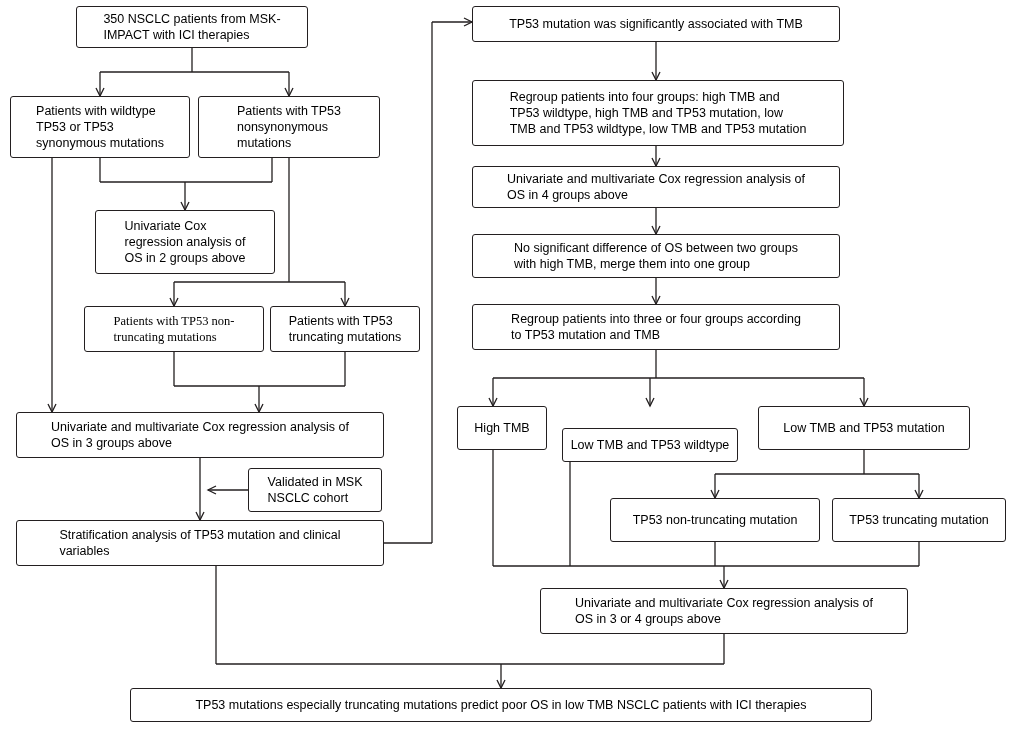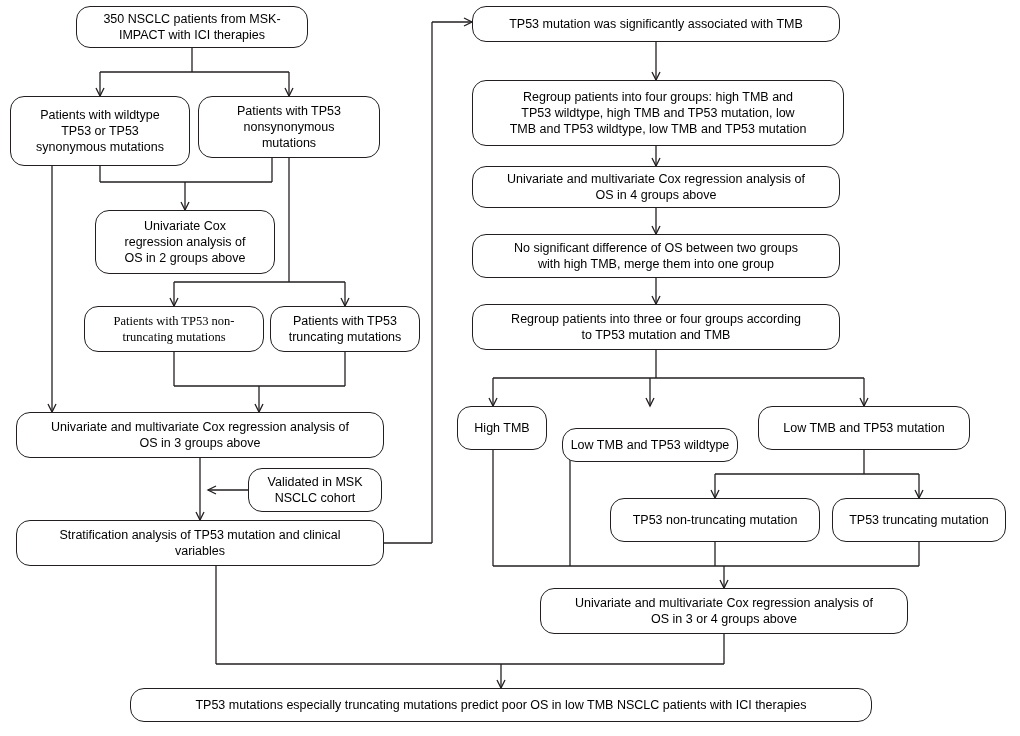--- a/index.html
+++ b/index.html
@@ -15,26 +15,26 @@
     position: relative;
     width: 1020px;
     height: 736px;
     background: #ffffff;
     overflow: hidden;
   }
   .node {
     position: absolute;
     box-sizing: border-box;
     border: 1.3px solid #231f20;
-    border-radius: 14px;
+    border-radius: 3px;
     background: #ffffff;
     display: flex;
     align-items: center;
     justify-content: center;
-    text-align: center;
+    text-align: left;
     padding: 16px 6px;
     line-height: 1.28;
     font-size: 12.5px;
     color: #000000;
     z-index: 2;
     white-space: pre-line;
   }
   svg#wires {
     position: absolute;
     left: 0;
@@ -133,21 +133,21 @@
     <line x1="724" y1="634" x2="724" y2="664"></line>
 
     <line x1="216" y1="566" x2="216" y2="664"></line>
     <line x1="216" y1="664" x2="724" y2="664"></line>
     <line x1="501" y1="664" x2="501" y2="688"></line>
     <polyline points="497,680 501,688 505,680"></polyline>
   </svg>
 
 <div class="node" style="left: 76px; top: 6px; width: 232px; height: 42px;">350 NSCLC patients from MSK-
 IMPACT with ICI therapies</div>
-    <div class="node" style="left: 10px; top: 96px; width: 180px; height: 70px;">Patients with  wildtype
+    <div class="node" style="left: 10px; top: 96px; width: 180px; height: 62px;">Patients with  wildtype
 TP53 or TP53
 synonymous mutations</div>
     <div class="node" style="left: 198px; top: 96px; width: 182px; height: 62px;">Patients with TP53
 nonsynonymous
 mutations</div>
     <div class="node" style="left: 95px; top: 210px; width: 180px; height: 64px;">Univariate Cox
 regression analysis of
 OS in 2 groups above</div>
     <div class="node" style="left: 84px; top: 306px; width: 180px; height: 46px; font-family: Liberation Serif, serif;">Patients with TP53 non-
 truncating mutations</div>

